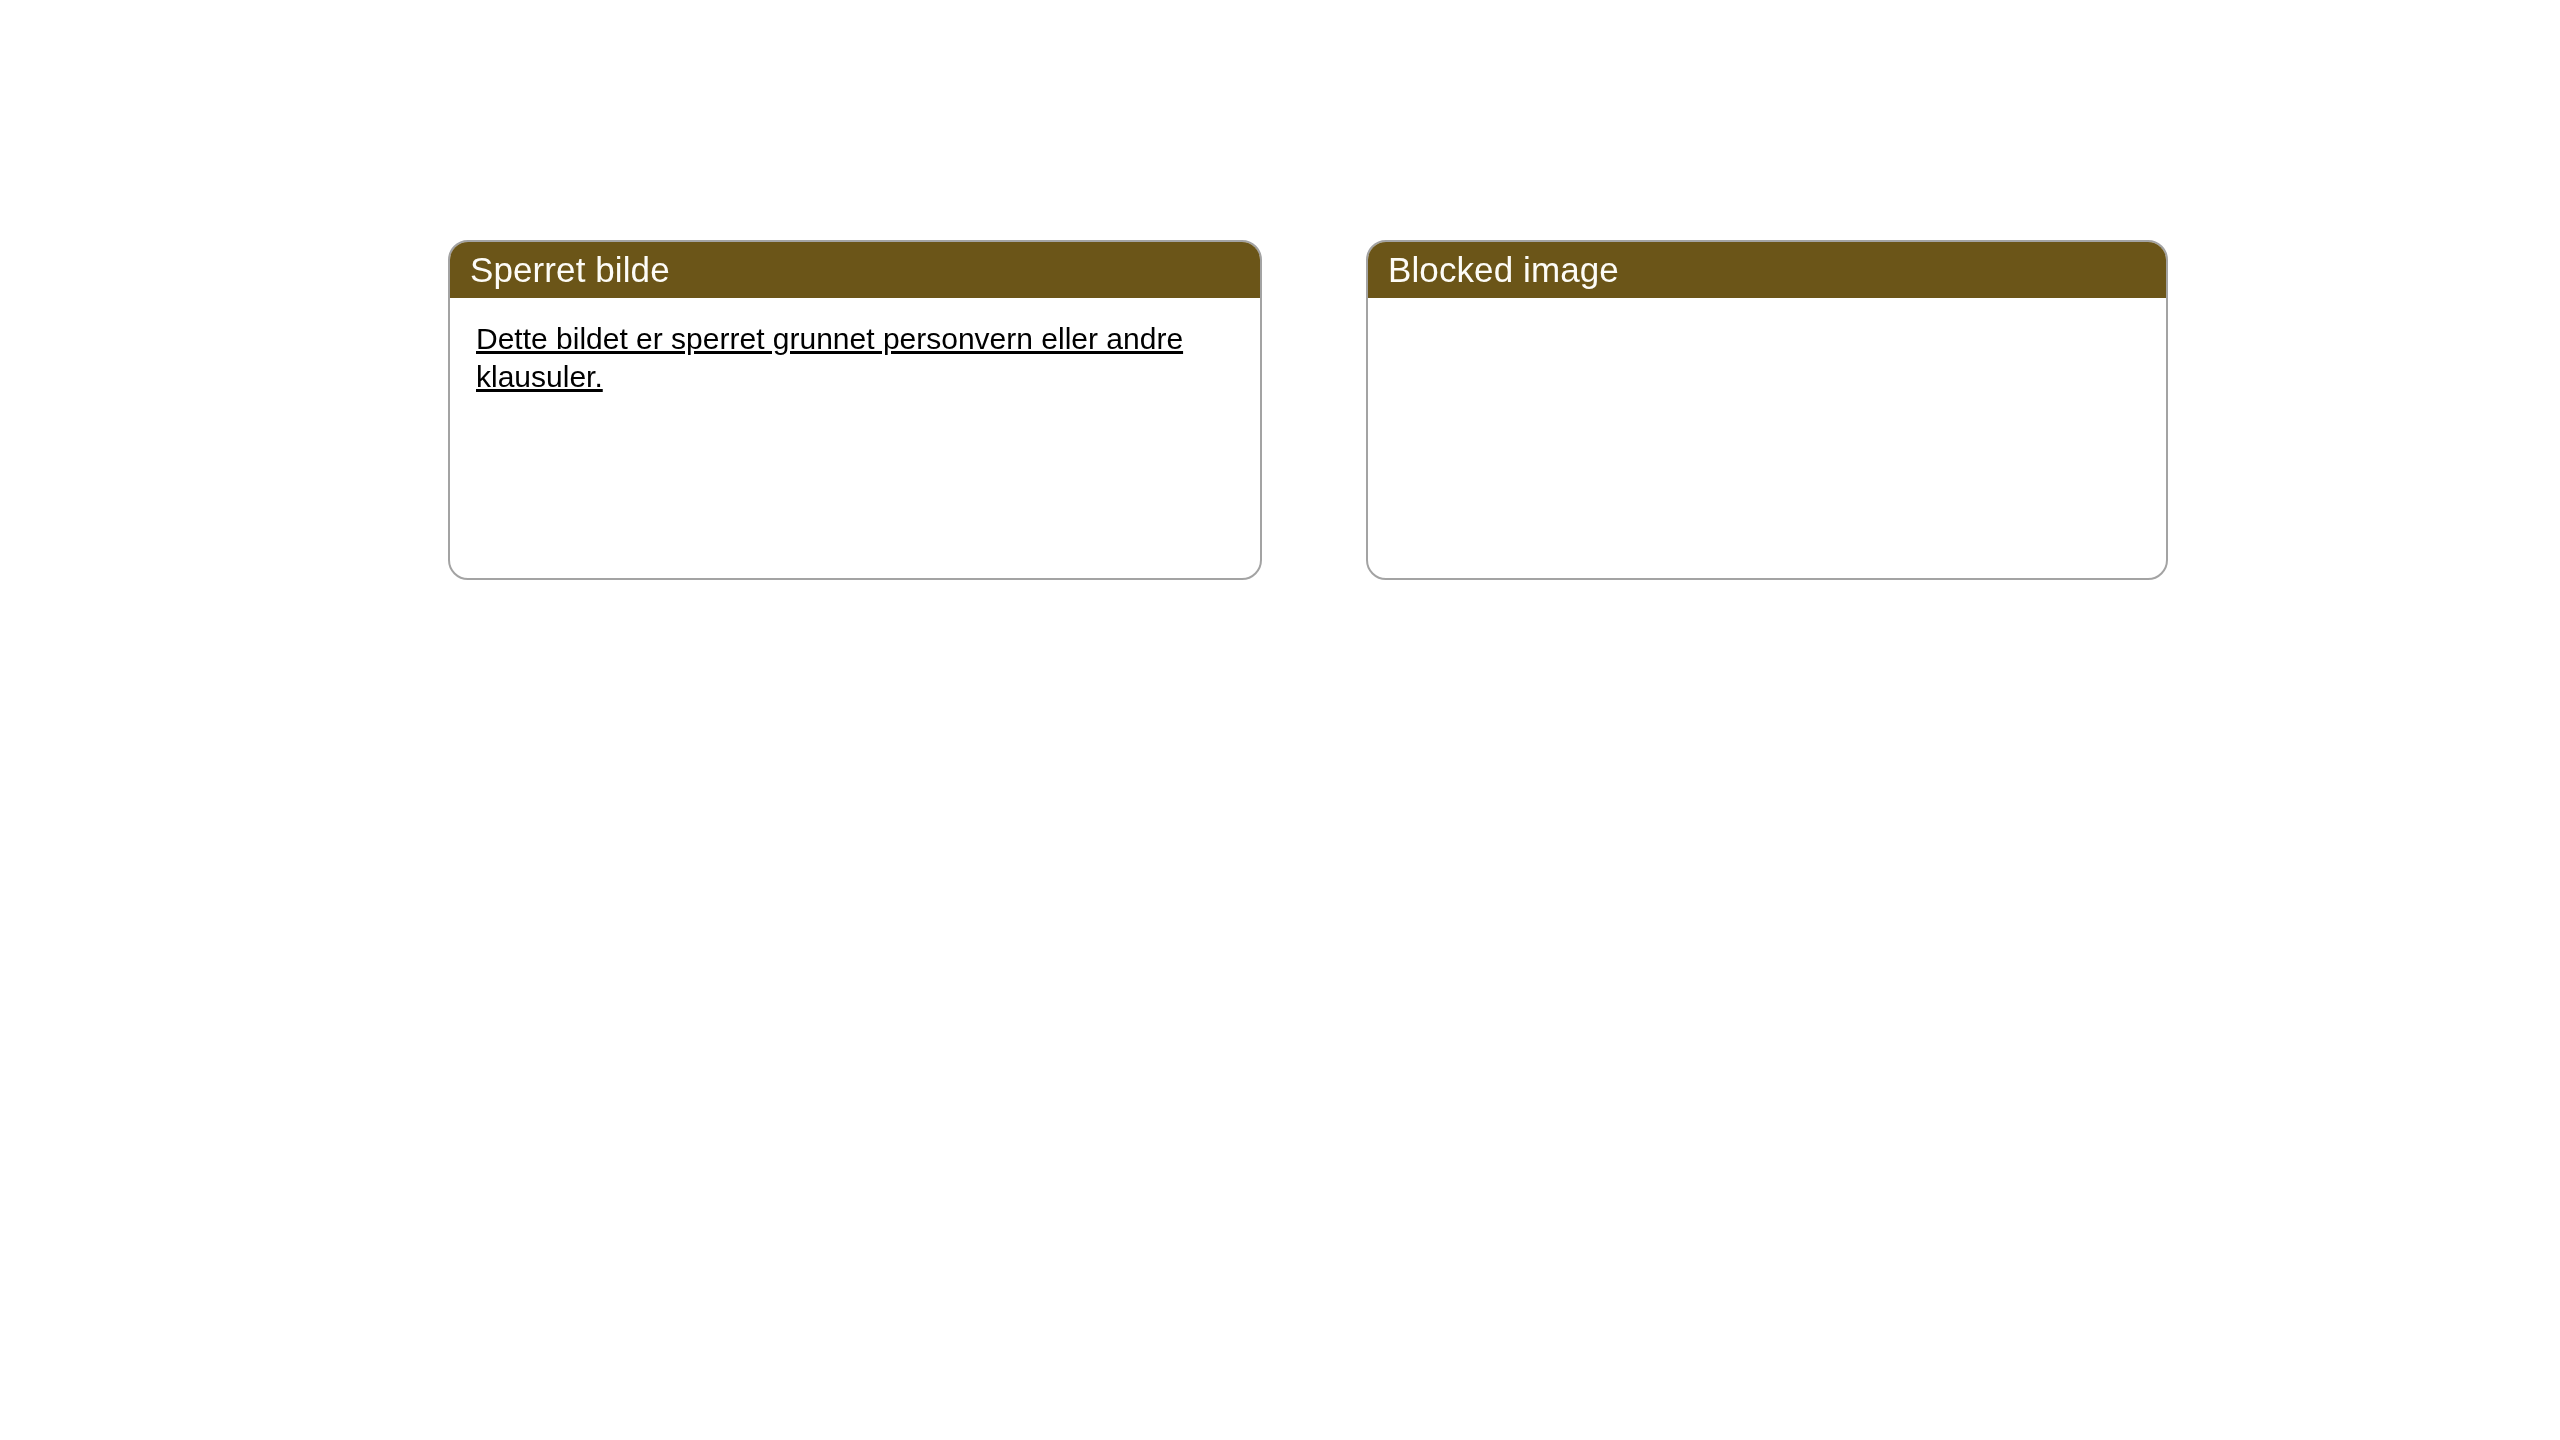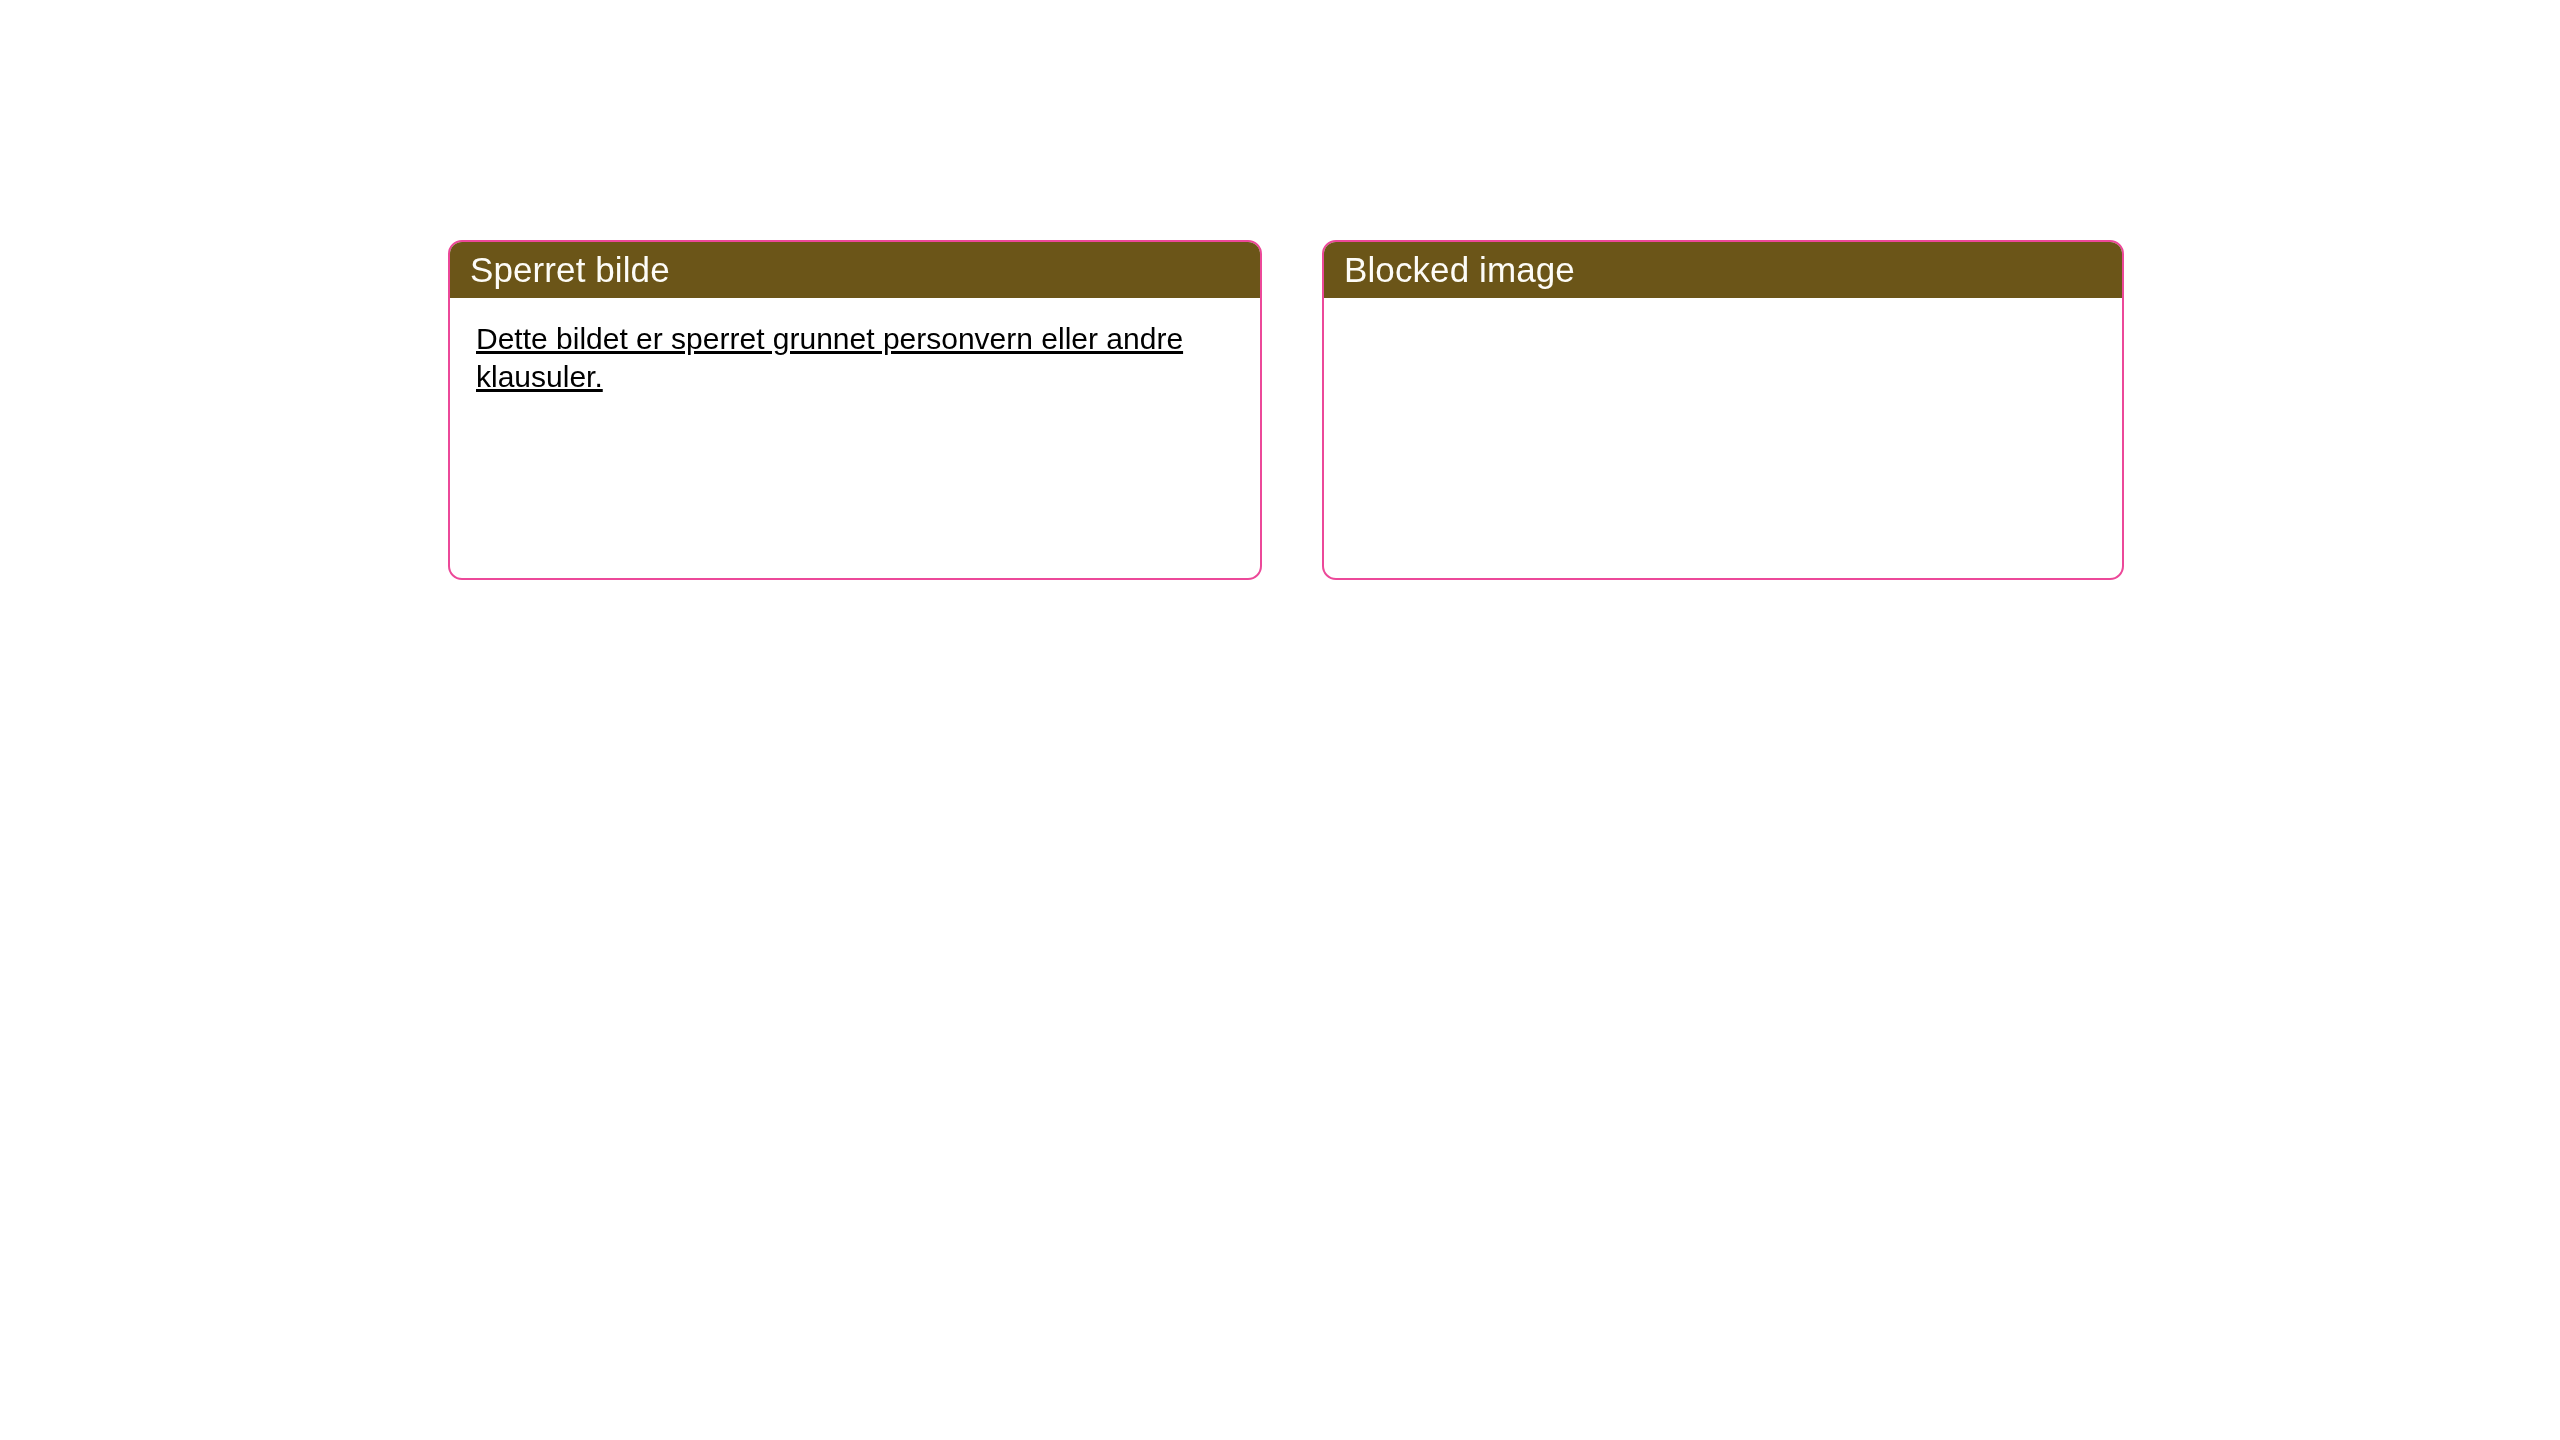--- a/index.html
+++ b/index.html
@@ -28,34 +28,35 @@
     top: 240px;
     display: flex;
     flex-direction: row;
     align-items: flex-start;
     gap: 60px;
   }
 
   .card {
     box-sizing: border-box;
     background: #ffffff;
-    border: 2px solid #ec4899;
-    border-radius: 14px;
+    border: 2px solid #a3a3a3;
+    border-radius: 20px;
     height: 340px;
     overflow: hidden;
     display: flex;
     flex-direction: column;
   }
 
   .card--no {
     width: 814px;
   }
 
   .card--en {
     width: 802px;
+    margin-left: 44px;
   }
 
   .card-header {
     background: #6b5518;
     height: 58px;
     flex: 0 0 58px;
     display: flex;
     align-items: center;
     padding: 0 0 0 22px;
     margin: -2px -2px 0 -2px;

